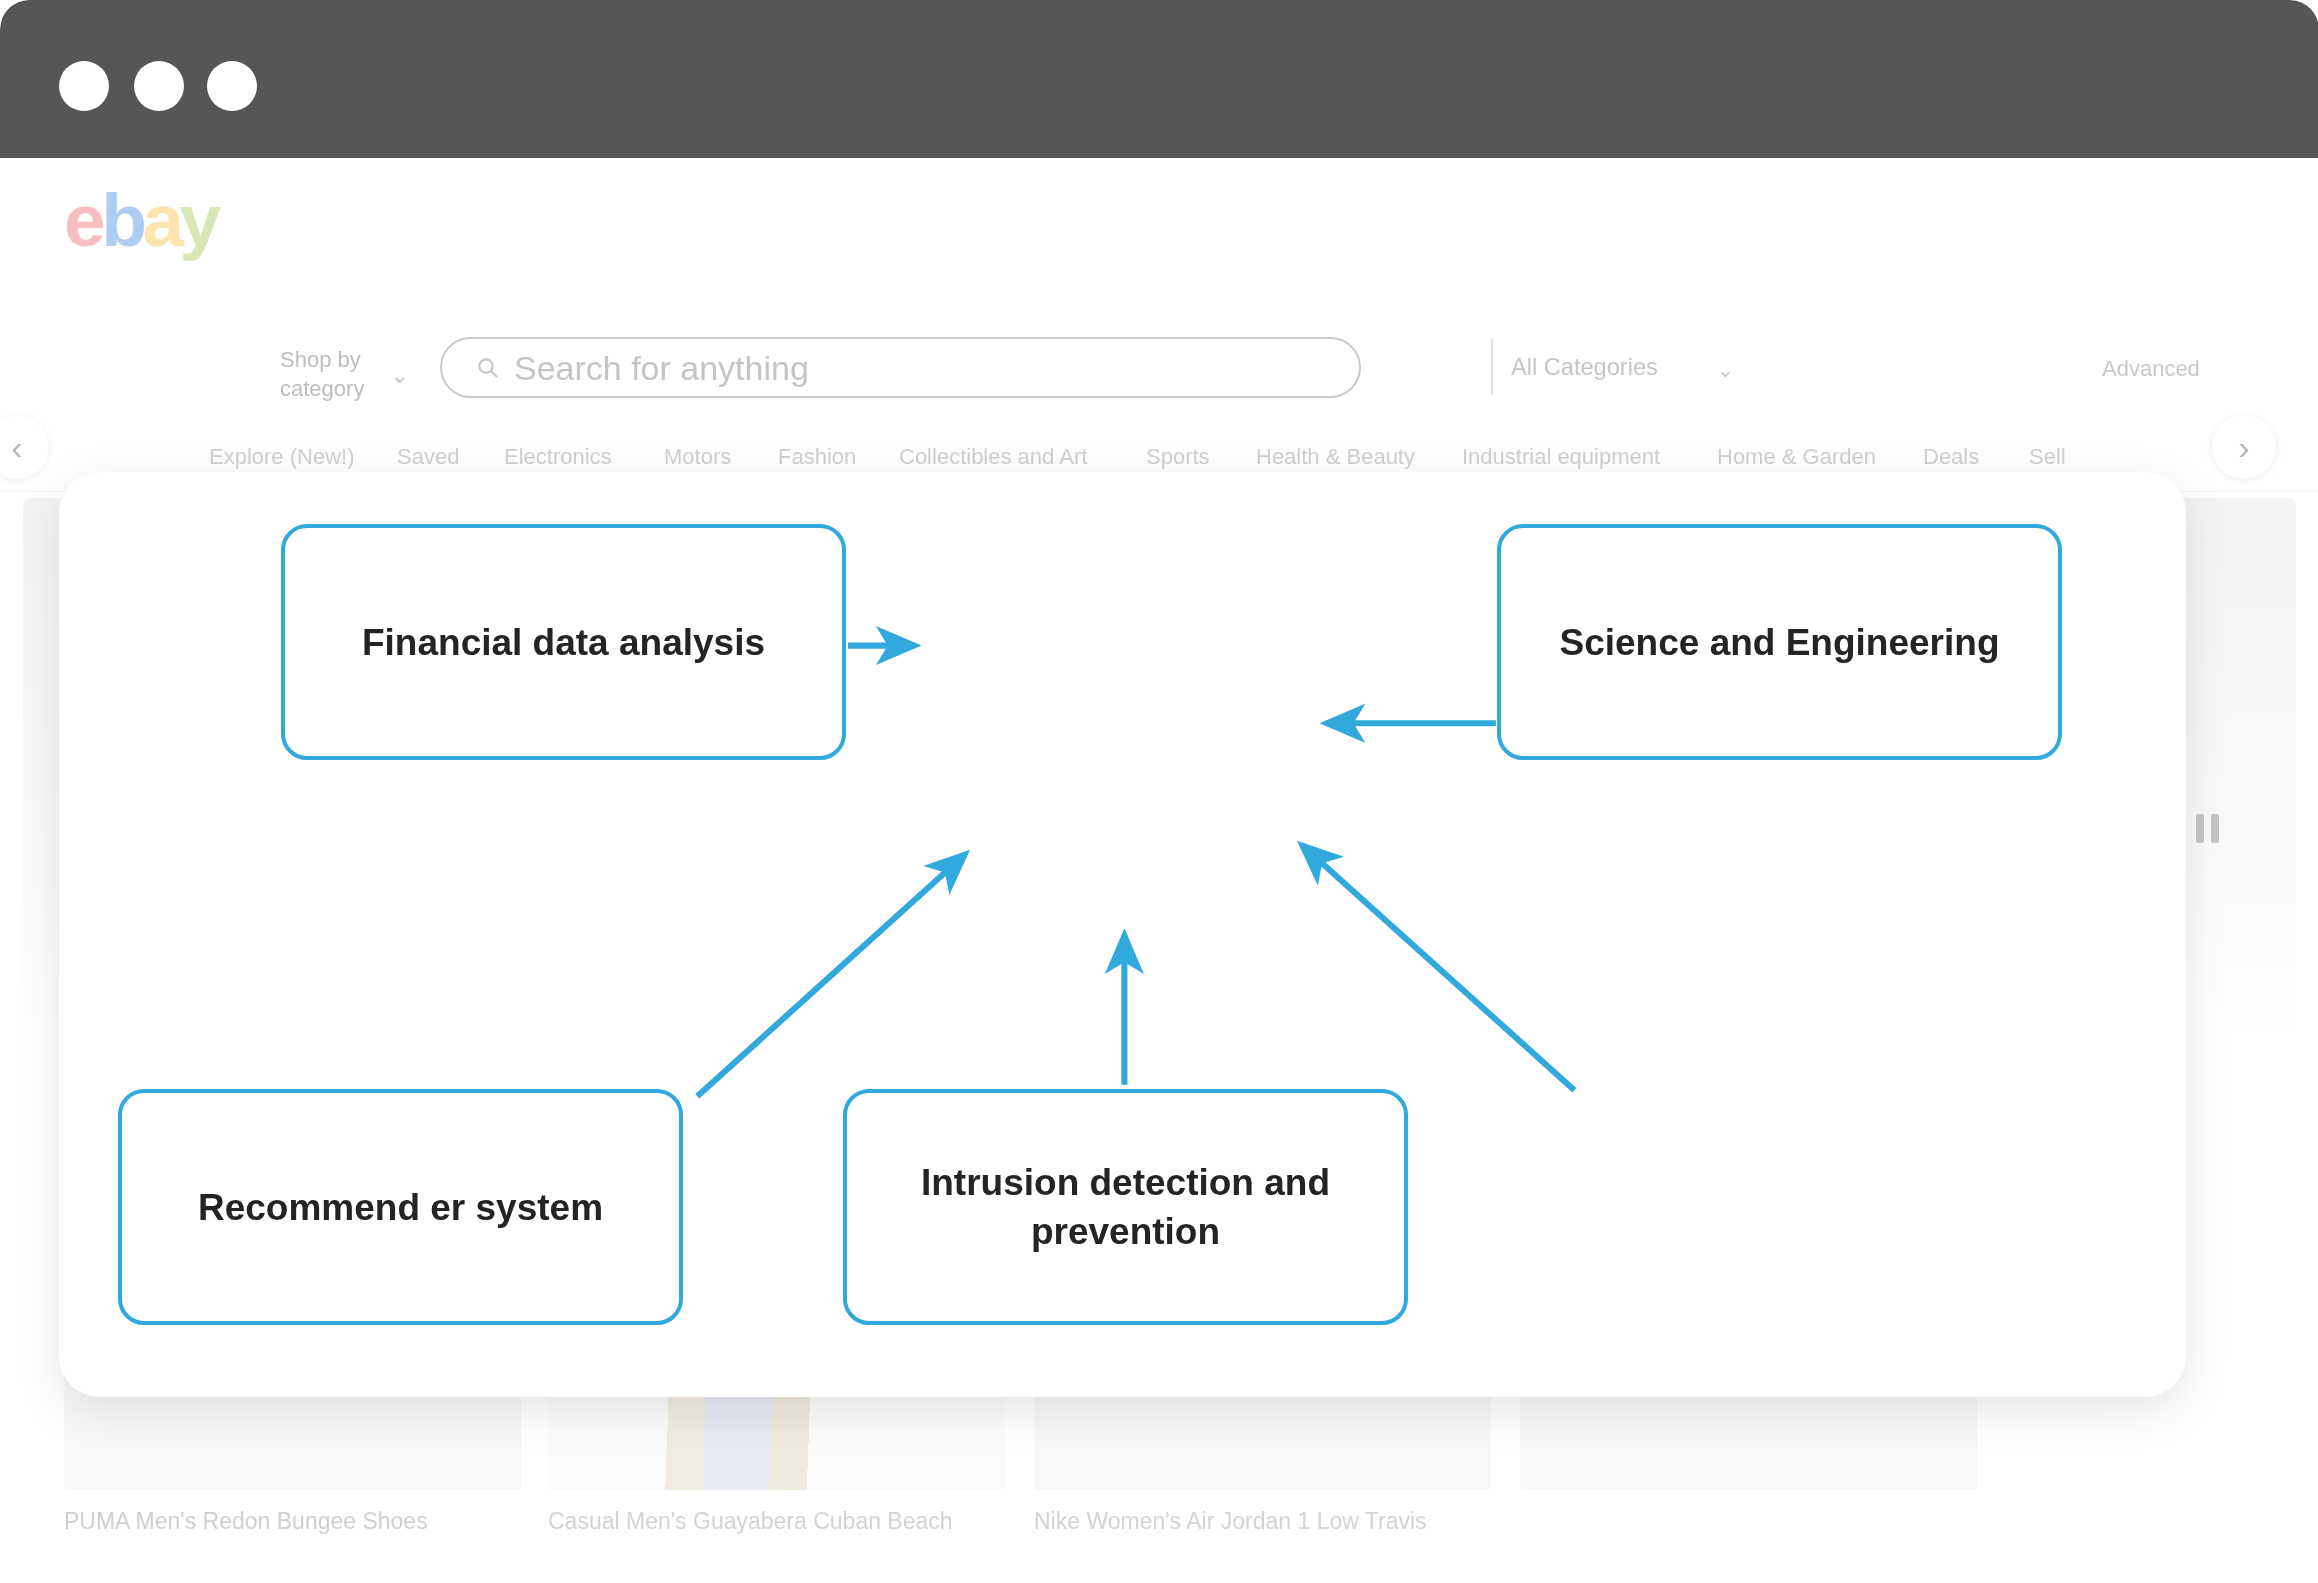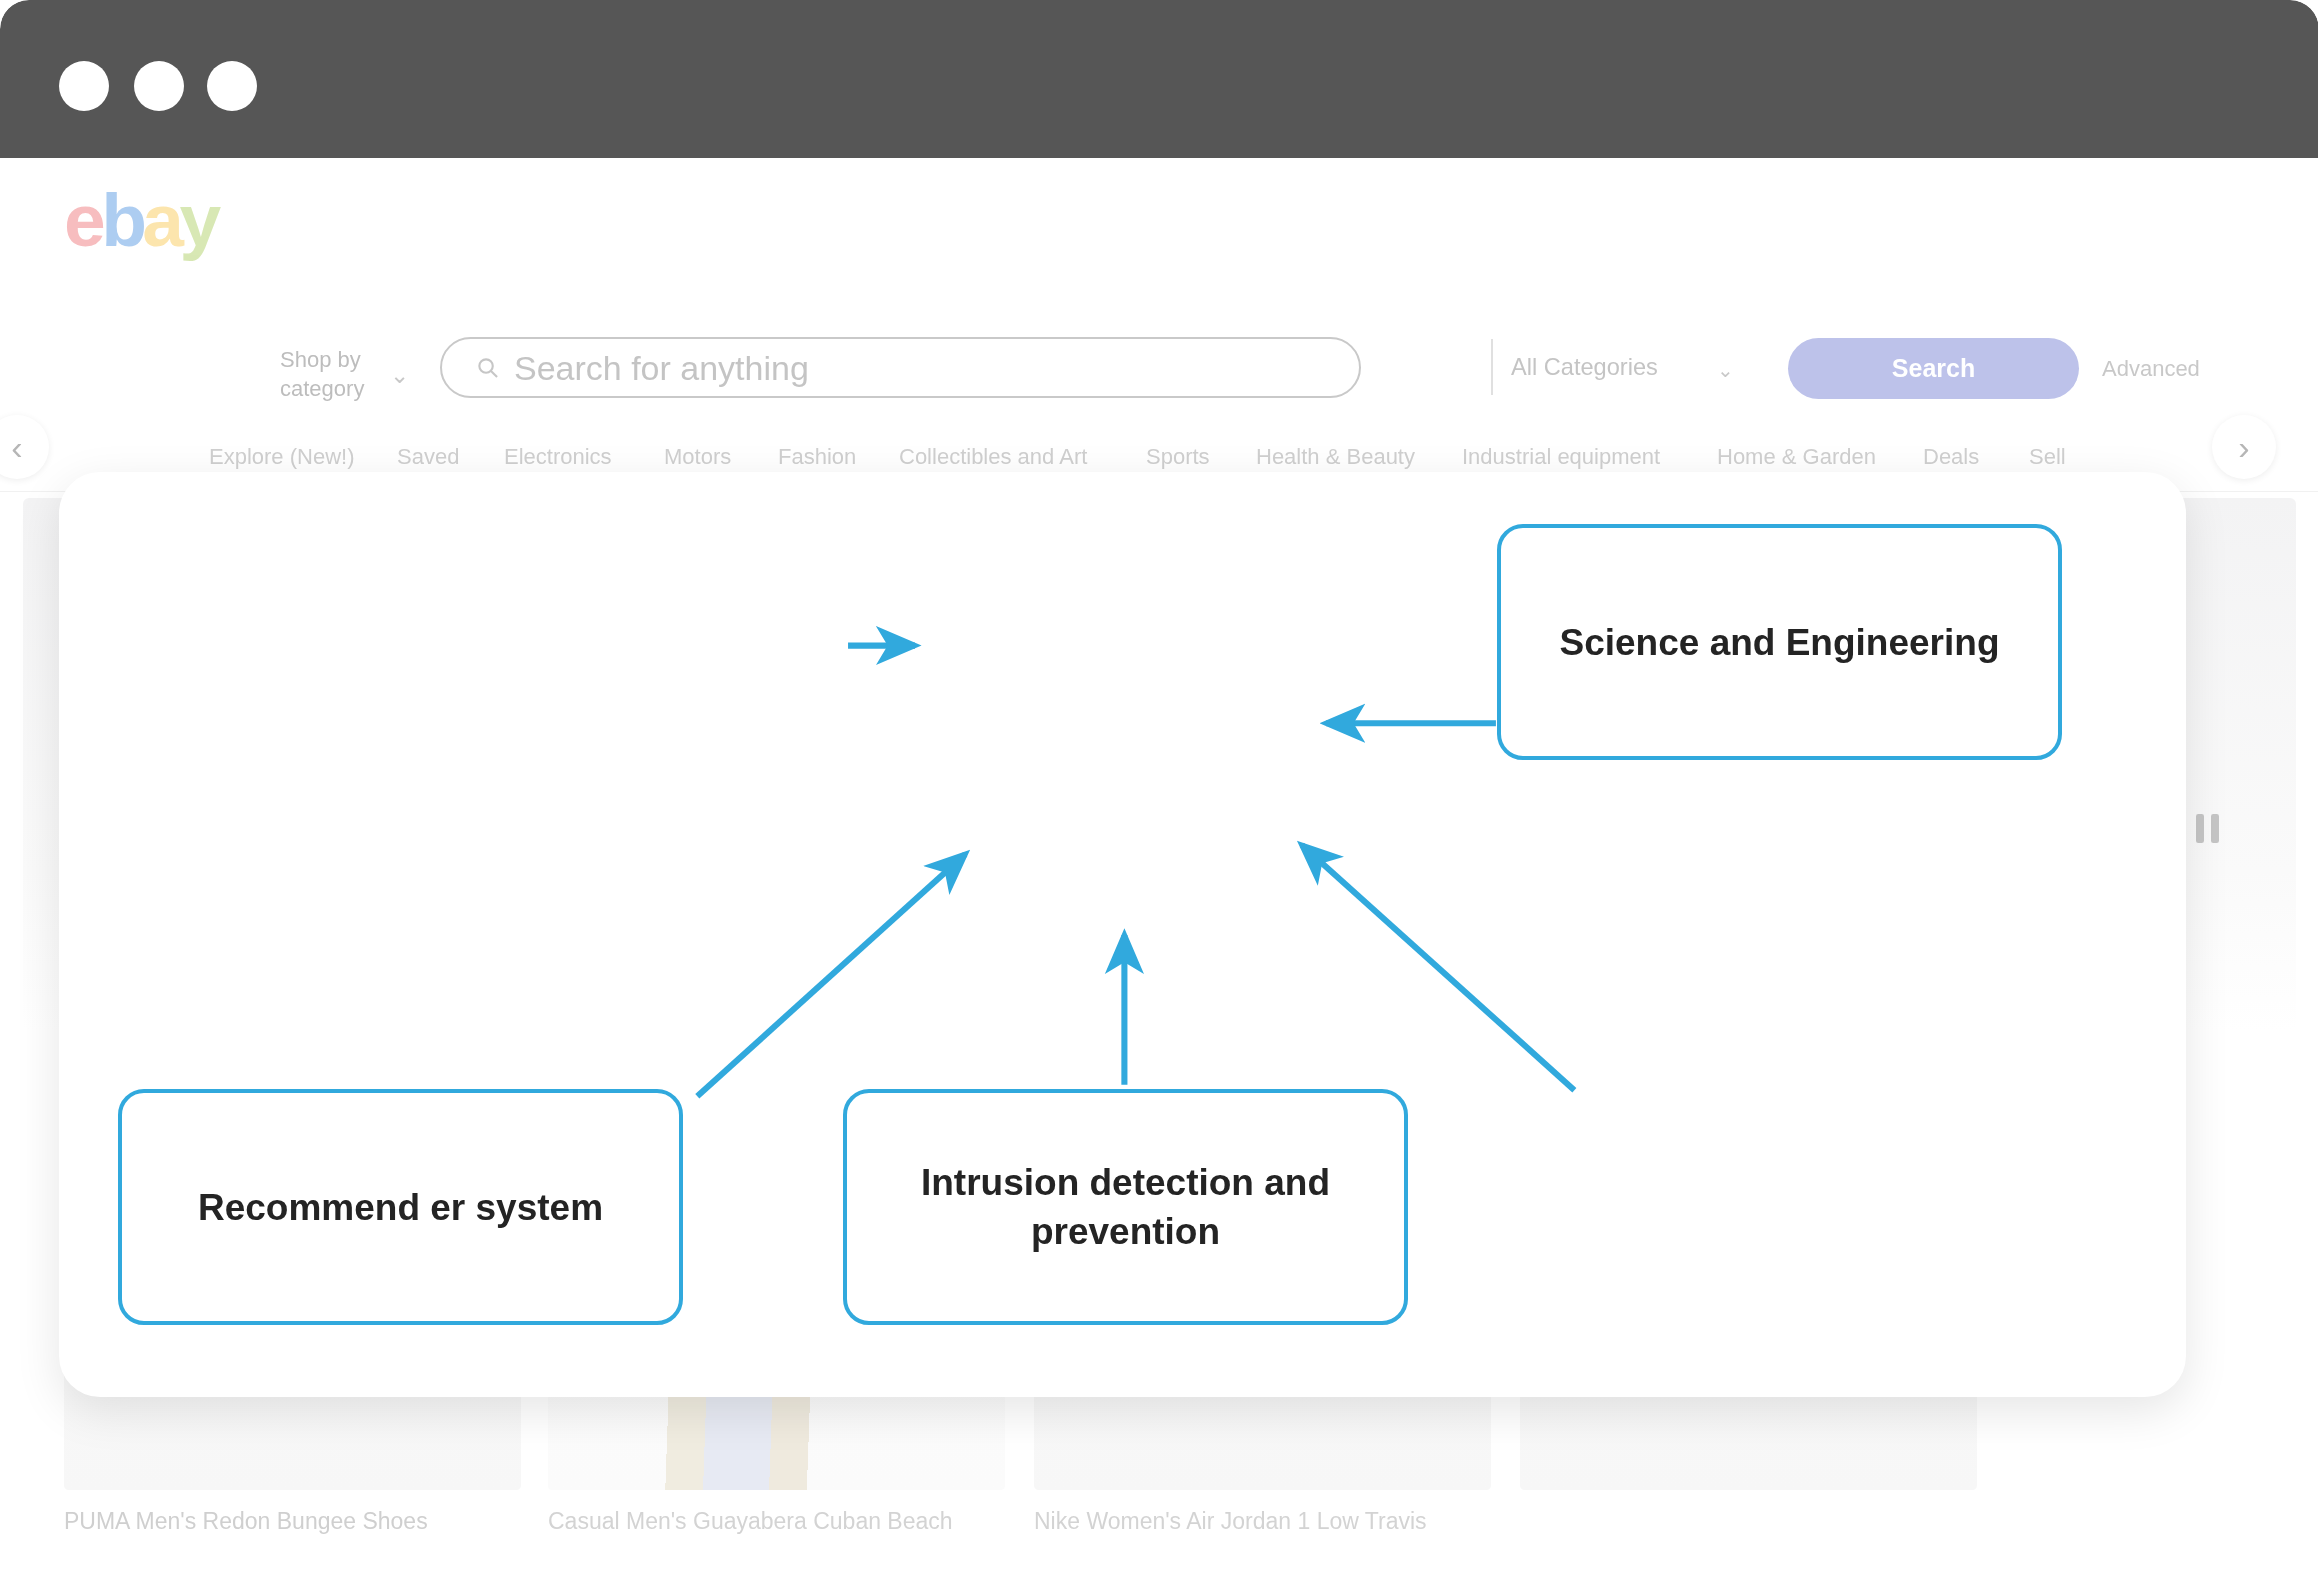--- a/index.html
+++ b/index.html
@@ -370,21 +370,20 @@
       <div id="search-icon">
         <svg width="23" height="23" viewBox="0 0 24 24" fill="none" stroke="#c6c6c6" stroke-width="2.2">
           <circle cx="10.5" cy="10.5" r="7"></circle>
             <line x1="15.6" y1="15.6" x2="22" y2="22"></line>
         </svg>
       </div>
       <input id="search-input" type="text" placeholder="Search for anything" style="">
       <div id="cat-divider"></div>
       <div id="all-categories">All Categories</div>
       <div id="cat-chevron">⌄</div>
-      <button id="search-button">Search</button>
       <div id="advanced-link">Advanced</div>
     </div>
 
     <div id="nav-row">
         <div class="nav-item" style="left: 209px;">Explore (New!)</div>
         <div class="nav-item" style="left: 397px;">Saved</div>
         <div class="nav-item" style="left: 504px;">Electronics</div>
         <div class="nav-item" style="left: 664px;">Motors</div>
         <div class="nav-item" style="left: 778px;">Fashion</div>
         <div class="nav-item" style="left: 899px;">Collectibles and Art</div>
@@ -446,20 +445,23 @@
 
       <line x1="1887" y1="330" x2="1664" y2="330" stroke="#31a9dd" stroke-width="8" marker-end="url(#arrowhead)"></line>
 
       <line x1="838" y1="820" x2="1190" y2="502" stroke="#31a9dd" stroke-width="8" marker-end="url(#arrowhead)"></line>
 
       <line x1="1399" y1="805" x2="1399" y2="608" stroke="#31a9dd" stroke-width="8" marker-end="url(#arrowhead)"></line>
 
       <line x1="1990" y1="812" x2="1632" y2="490" stroke="#31a9dd" stroke-width="8" marker-end="url(#arrowhead)"></line>
     </svg>
 
+    <div class="node-box" id="node-financial">
+      <span>Financial data analysis</span>
+    </div>
 
     <div class="node-box" id="node-science">
       <span>Science and Engineering</span>
     </div>
 
     <div class="node-box" id="node-recommender">
       <span>Recommend er system</span>
     </div>
 
     <div class="node-box" id="node-intrusion">

